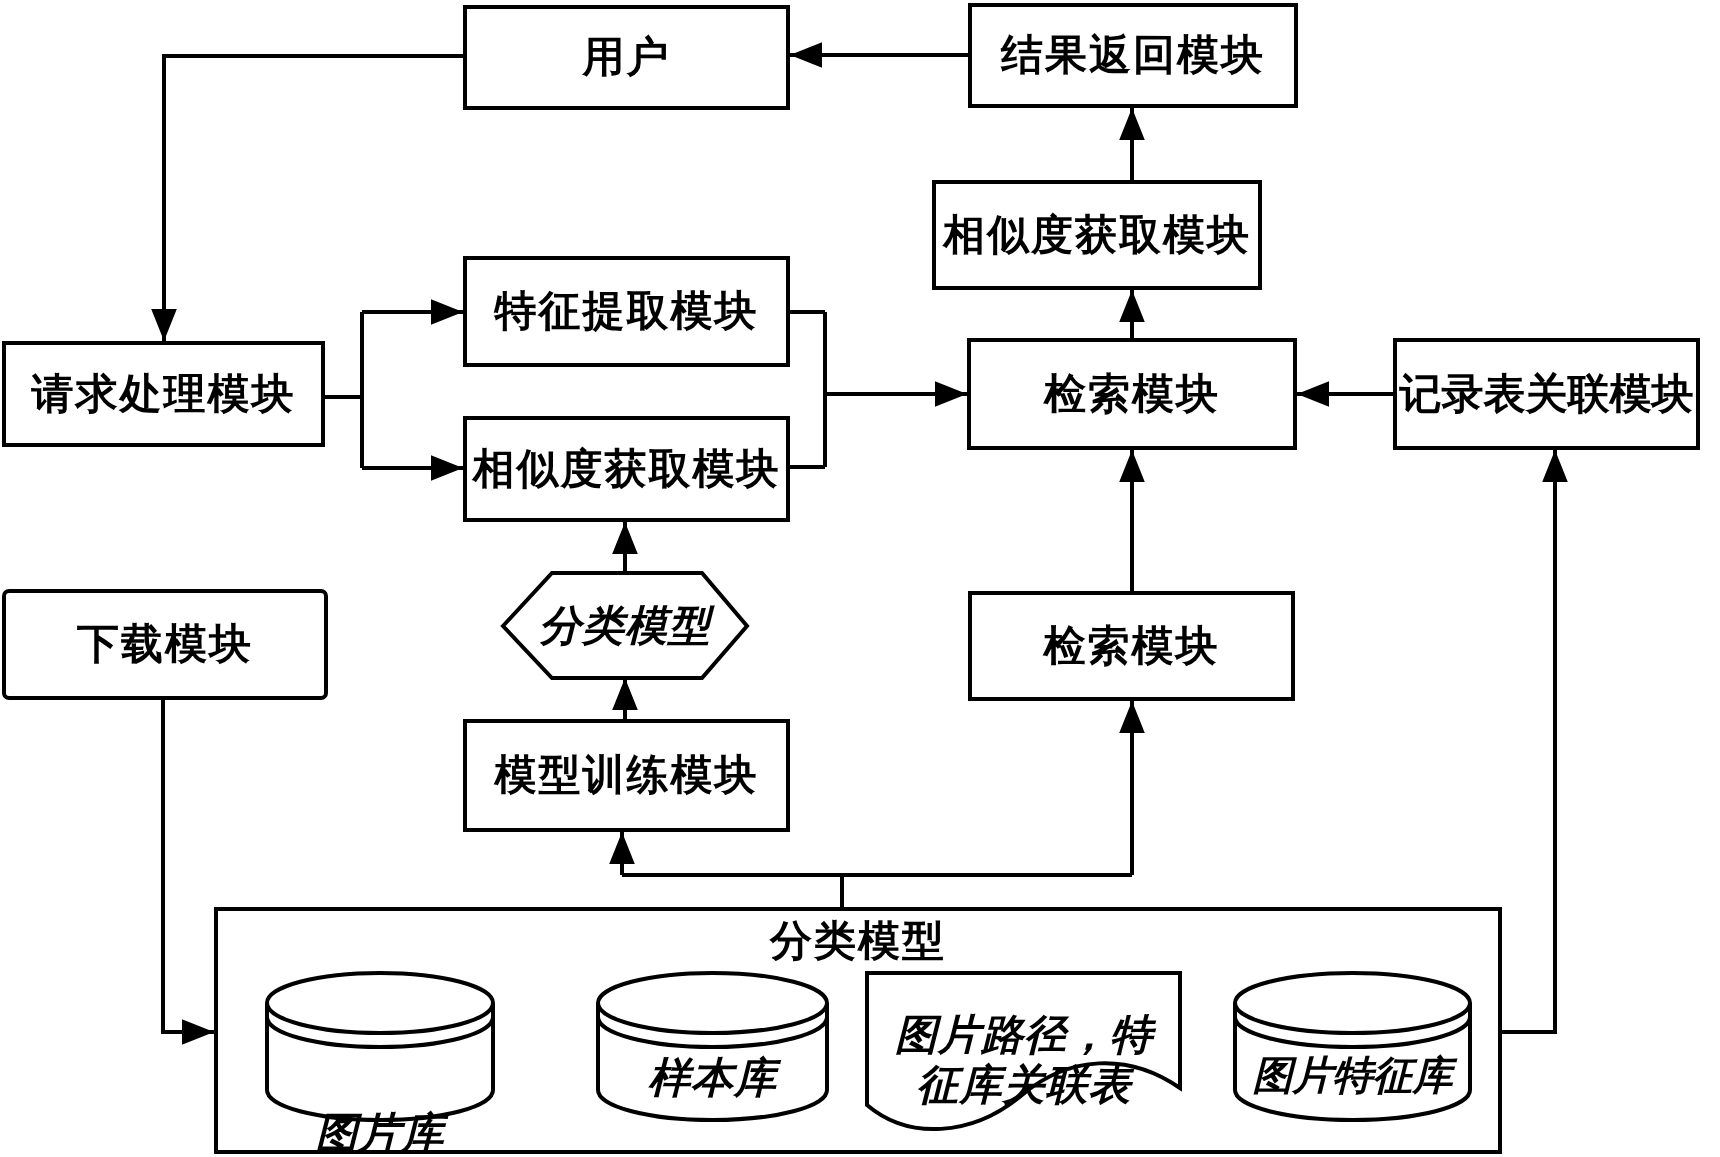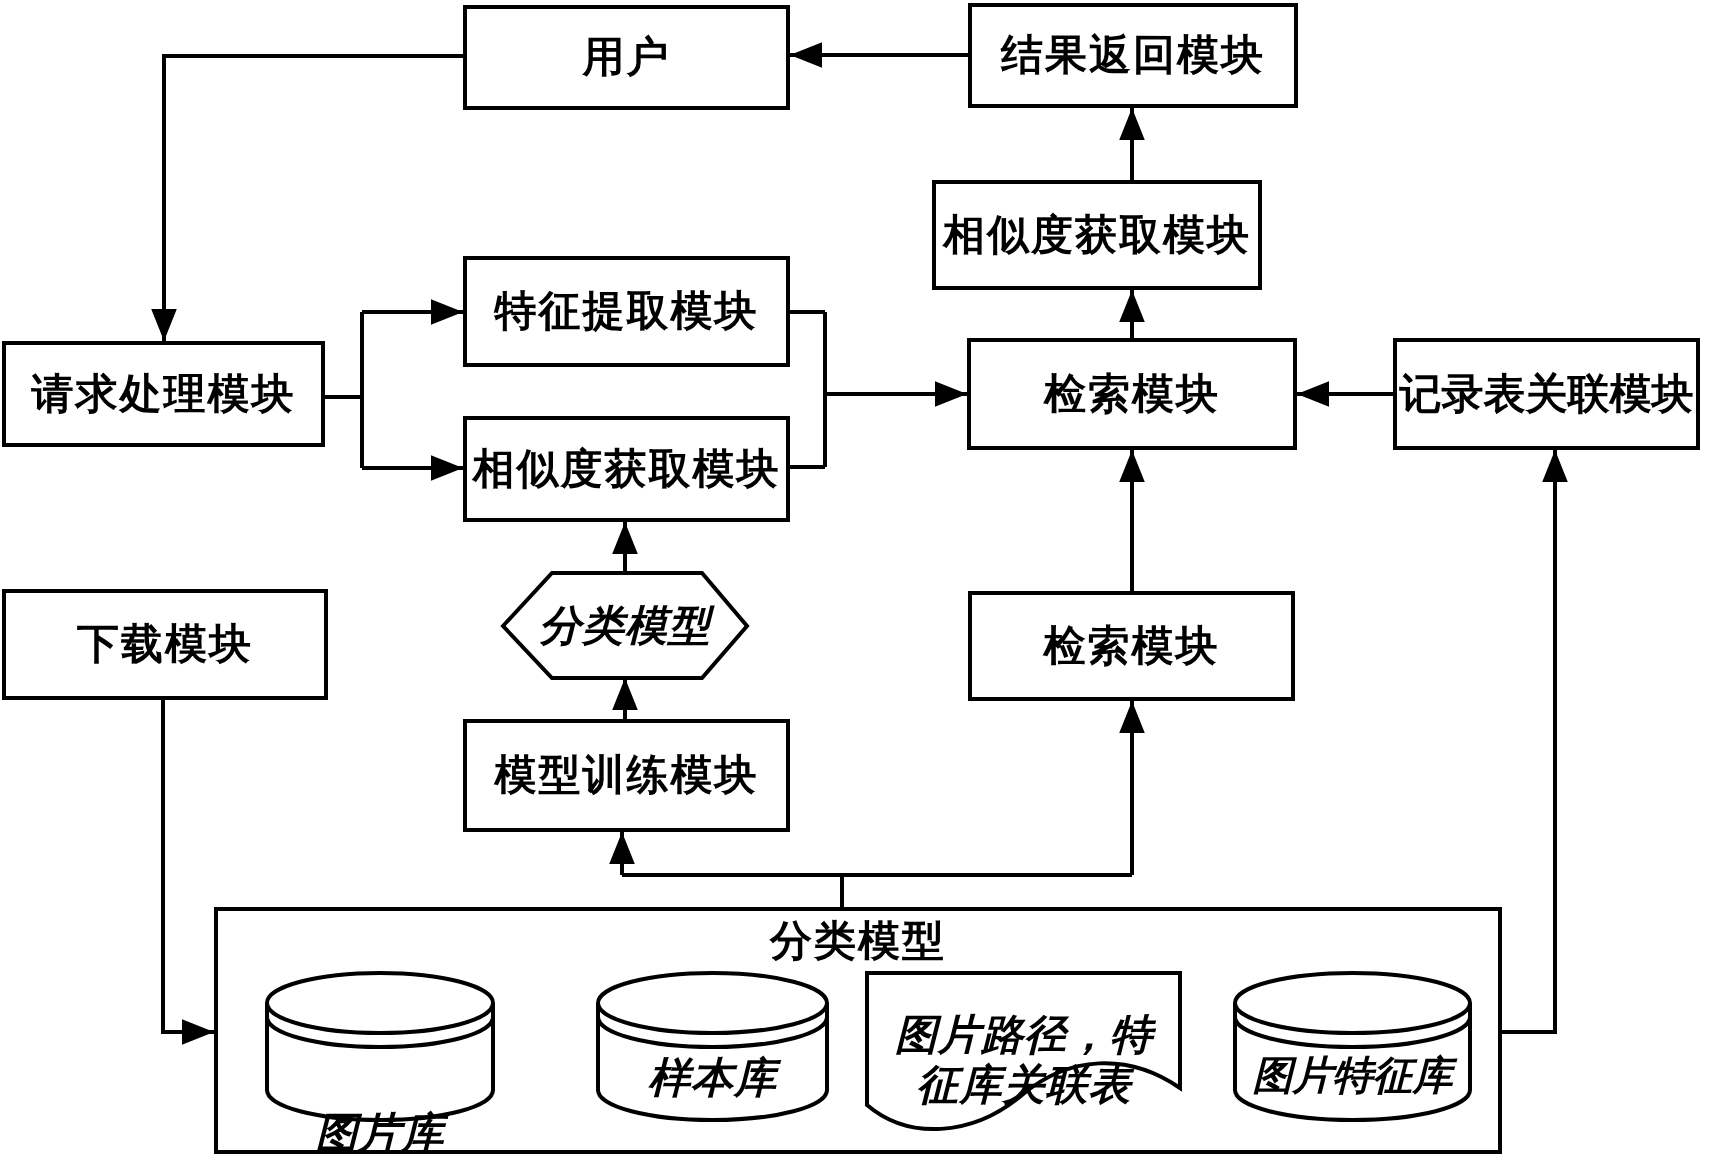--- a/index.html
+++ b/index.html
@@ -134,21 +134,21 @@
   </div>
 
   <div class="node" style="left:967px;top:338px;width:330px;height:112px;">
     <span>检索模块</span>
   </div>
 
   <div class="node" style="left:1393px;top:338px;width:307px;height:112px;letter-spacing:0;">
     <span>记录表关联模块</span>
   </div>
 
-  <div class="node" style="left:2px;top:589px;width:326px;height:111px;">
+  <div class="node" style="left:2px;top:589px;width:326px;height:111px;border-radius:7px;">
     <span>下载模块</span>
   </div>
 
   <div class="node" style="left:968px;top:591px;width:327px;height:110px;">
     <span>检索模块</span>
   </div>
 
   <div class="node" style="left:463px;top:719px;width:327px;height:113px;">
     <span>模型训练模块</span>
   </div>

